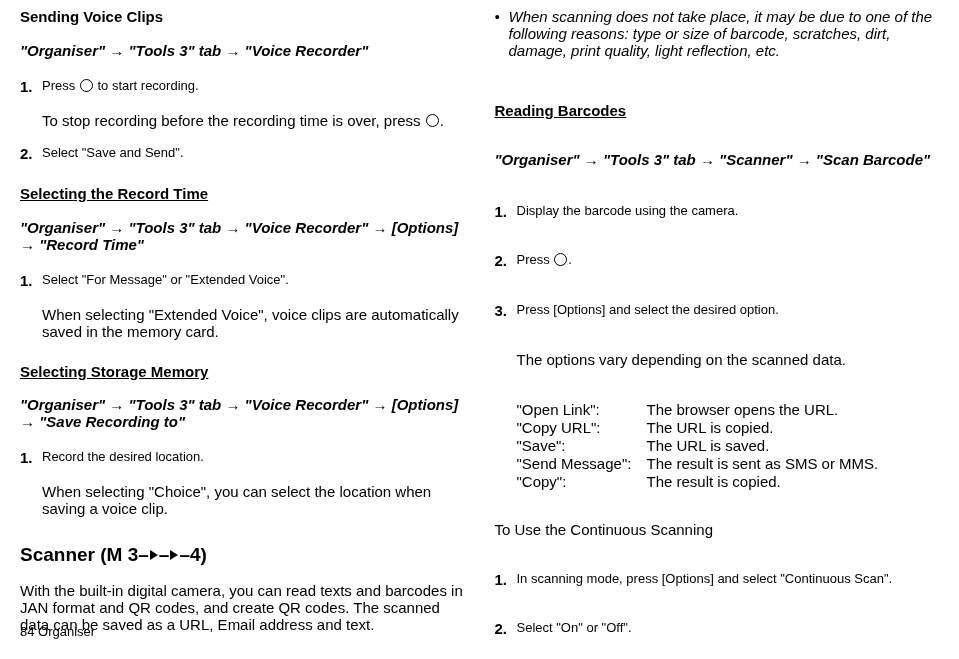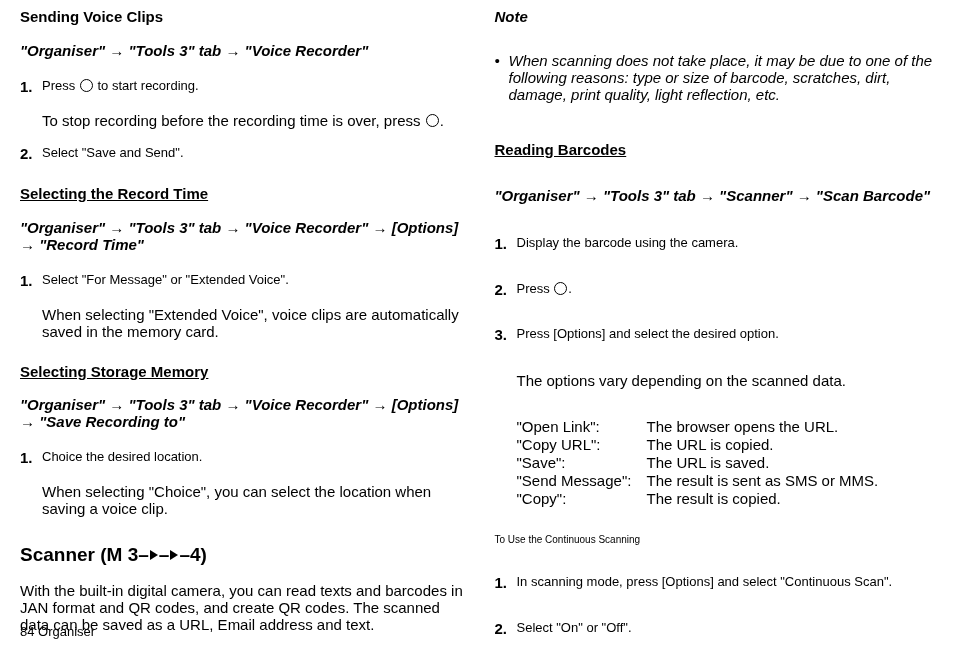--- a/index.html
+++ b/index.html
@@ -105,21 +105,21 @@
       font-stretch: condensed;
     }
     .option-row {
       display: flex;
       margin-bottom: 1px;
     }
     .option-label {
       min-width: 130px;
     }
     .plain-text {
-      font-size: 10px;
+      font-size: 15px;
       font-stretch: condensed;
       margin-top: 0;
       margin-bottom: 2px;
     }
     .footer {
       position: absolute;
       bottom: 20px;
       left: 20px;
       font-size: 13px;
       font-weight: normal;
@@ -184,34 +184,33 @@
       <div class="step-num">1.</div>
       <div class="step-content">Select "For Message" or "Extended Voice".</div>
     </div>
     <div class="step-detail">When selecting "Extended Voice", voice clips are automatically saved in the memory card.</div>
 
     <div class="subsection-heading">Selecting Storage Memory</div>
     <div class="nav-path">"Organiser" → "Tools 3" tab → "Voice Recorder" → [Options] → "Save Recording to"</div>
 
     <div class="step">
       <div class="step-num">1.</div>
-      <div class="step-content">Choice the desired location.</div>
+      <div class="step-content">Record the desired location.</div>
     </div>
     <div class="step-detail">When selecting "Choice", you can select the location when saving a voice clip.</div>
 
     <div class="major-heading">
       <span>Scanner </span><span class="code nowrap"><span>(M 3–</span><span class="arrow-icon"></span><span>–</span><span class="arrow-icon"></span><span>–4)</span></span>
     </div>
     <div class="intro-text">With the built-in digital camera, you can read texts and barcodes in JAN format and QR codes, and create QR codes. The scanned data can be saved as a URL, Email address and text.</div>
 
   </div>
 
   <div class="column">
 
-    <div class="note-heading">Note</div>
     <div class="note-bullet">
       <div class="bullet-mark">•</div>
       <div>When scanning does not take place, it may be due to one of the following reasons: type or size of barcode, scratches, dirt, damage, print quality, light reflection, etc.</div>
     </div>
 
     <div class="subsection-heading">Reading Barcodes</div>
     <div class="nav-path">"Organiser" → "Tools 3" tab → "Scanner" → "Scan Barcode"</div>
 
     <div class="step">
       <div class="step-num">1.</div>

